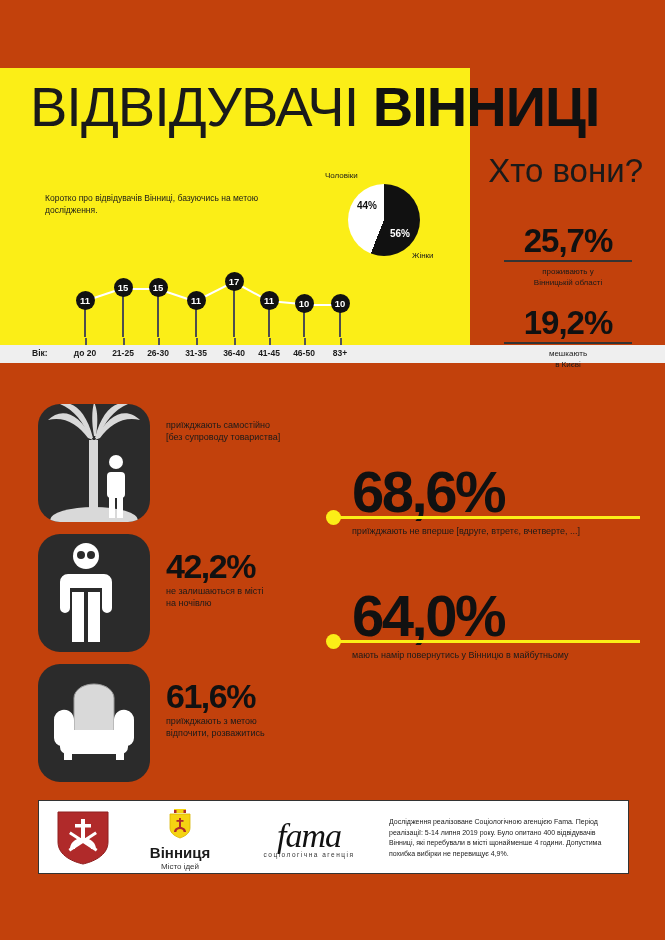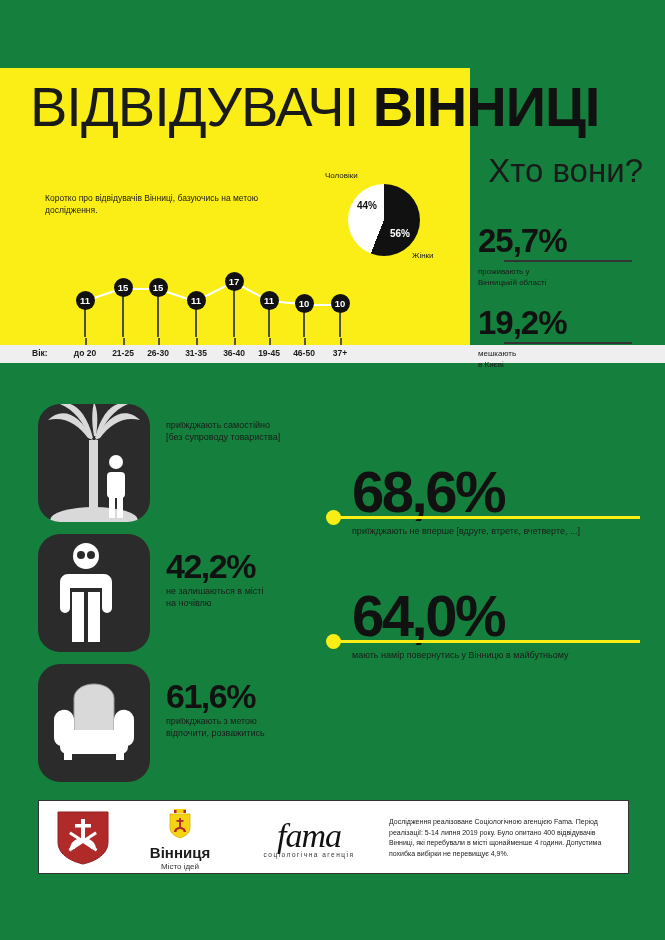--- a/index.html
+++ b/index.html
@@ -1,18 +1,18 @@
 <!DOCTYPE html>
 <html><head>
 <meta charset="utf-8">
 <style>
   html,body{margin:0;padding:0;background:#ffffff;}
   body{width:665px;height:940px;position:relative;overflow:hidden;
        font-family:"Liberation Sans","DejaVu Sans",sans-serif;color:#1a1a1a;}
-  .poster{position:absolute;inset:0;background:#15803d;}
+  .poster{position:absolute;inset:0;background:#c2410c;}
 
   
   .yellow-block{position:absolute;left:0;top:68px;width:470px;height:278px;background:#fbee17;}
   .title{position:absolute;left:30px;top:78px;width:620px;height:60px;
          font-size:56px;line-height:58px;letter-spacing:-1px;white-space:nowrap;}
   .title .t-light{font-weight:400;color:#1a1a1a;font-stretch:condensed;}
   .title .t-bold{font-weight:700;color:#111;}
   .subtitle{position:absolute;right:22px;top:152px;font-size:33px;font-weight:400;color:#1a1a1a;}
   .intro{position:absolute;left:45px;top:192px;width:215px;font-size:8.5px;line-height:12px;color:#1a1a1a;}
 
@@ -30,21 +30,21 @@
   .age-line{position:absolute;height:2px;background:#fff;transform-origin:0 50%;}
   .stem{position:absolute;width:2px;background:#4d4d4d;}
   .node{position:absolute;width:19px;height:19px;border-radius:50%;background:#111;
         color:#fff;font-size:9.5px;font-weight:700;display:flex;align-items:center;justify-content:center;}
   .tick{position:absolute;width:1.5px;height:7px;background:#555;top:338px;}
   .axis-label{position:absolute;top:348px;font-size:8.5px;font-weight:700;color:#1a1a1a;
               transform:translateX(-50%);white-space:nowrap;}
   .axis-title{position:absolute;left:32px;top:348px;font-size:8.5px;font-weight:700;color:#1a1a1a;}
 
   
-  .res-stat{position:absolute;width:180px;}
+  .res-stat{position:absolute;width:180px;text-align:center;}
   .res-stat .num{font-size:33px;font-weight:700;letter-spacing:-1px;line-height:34px;color:#111;}
   .res-stat .rule{height:1.5px;background:#333;margin:2px 26px 4px 26px;}
   .res-stat .cap{font-size:8px;line-height:11px;color:#1a1a1a;}
   #res1{left:478px;top:224px;}
   #res2{left:478px;top:306px;}
 
   
   .icon-row{position:absolute;left:38px;width:300px;height:118px;}
   #row1{top:404px;}
   #row2{top:534px;}
@@ -127,29 +127,29 @@
       <div class="node" style="left: 186.5px; top: 290.9px;">11</div>
       <div class="tick" style="left: 196px;"></div>
       <div class="axis-label" style="left: 196px;">31-35</div>
       <div class="stem" style="left: 233px; top: 281.2px; height: 55.8px;"></div>
       <div class="node" style="left: 224.5px; top: 271.7px;">17</div>
       <div class="tick" style="left: 234px;"></div>
       <div class="axis-label" style="left: 234px;">36-40</div>
       <div class="stem" style="left: 268px; top: 300.4px; height: 36.6px;"></div>
       <div class="node" style="left: 259.5px; top: 290.9px;">11</div>
       <div class="tick" style="left: 269px;"></div>
-      <div class="axis-label" style="left: 269px;">19-45</div>
+      <div class="axis-label" style="left: 269px;">41-45</div>
       <div class="stem" style="left: 303px; top: 303.6px; height: 33.4px;"></div>
       <div class="node" style="left: 294.5px; top: 294.1px;">10</div>
       <div class="tick" style="left: 304px;"></div>
       <div class="axis-label" style="left: 304px;">46-50</div>
       <div class="stem" style="left: 339px; top: 303.6px; height: 33.4px;"></div>
       <div class="node" style="left: 330.5px; top: 294.1px;">10</div>
       <div class="tick" style="left: 340px;"></div>
-      <div class="axis-label" style="left: 340px;">37+</div>
+      <div class="axis-label" style="left: 340px;">83+</div>
     </div>
   <div class="axis-title">Вік:</div>
 
   <div class="res-stat" id="res1">
     <div class="num">25,7%</div>
     <div class="rule"></div>
     <div class="cap">
       <span>проживають у</span><br>
       <span>Вінницькій області</span>
     </div>

